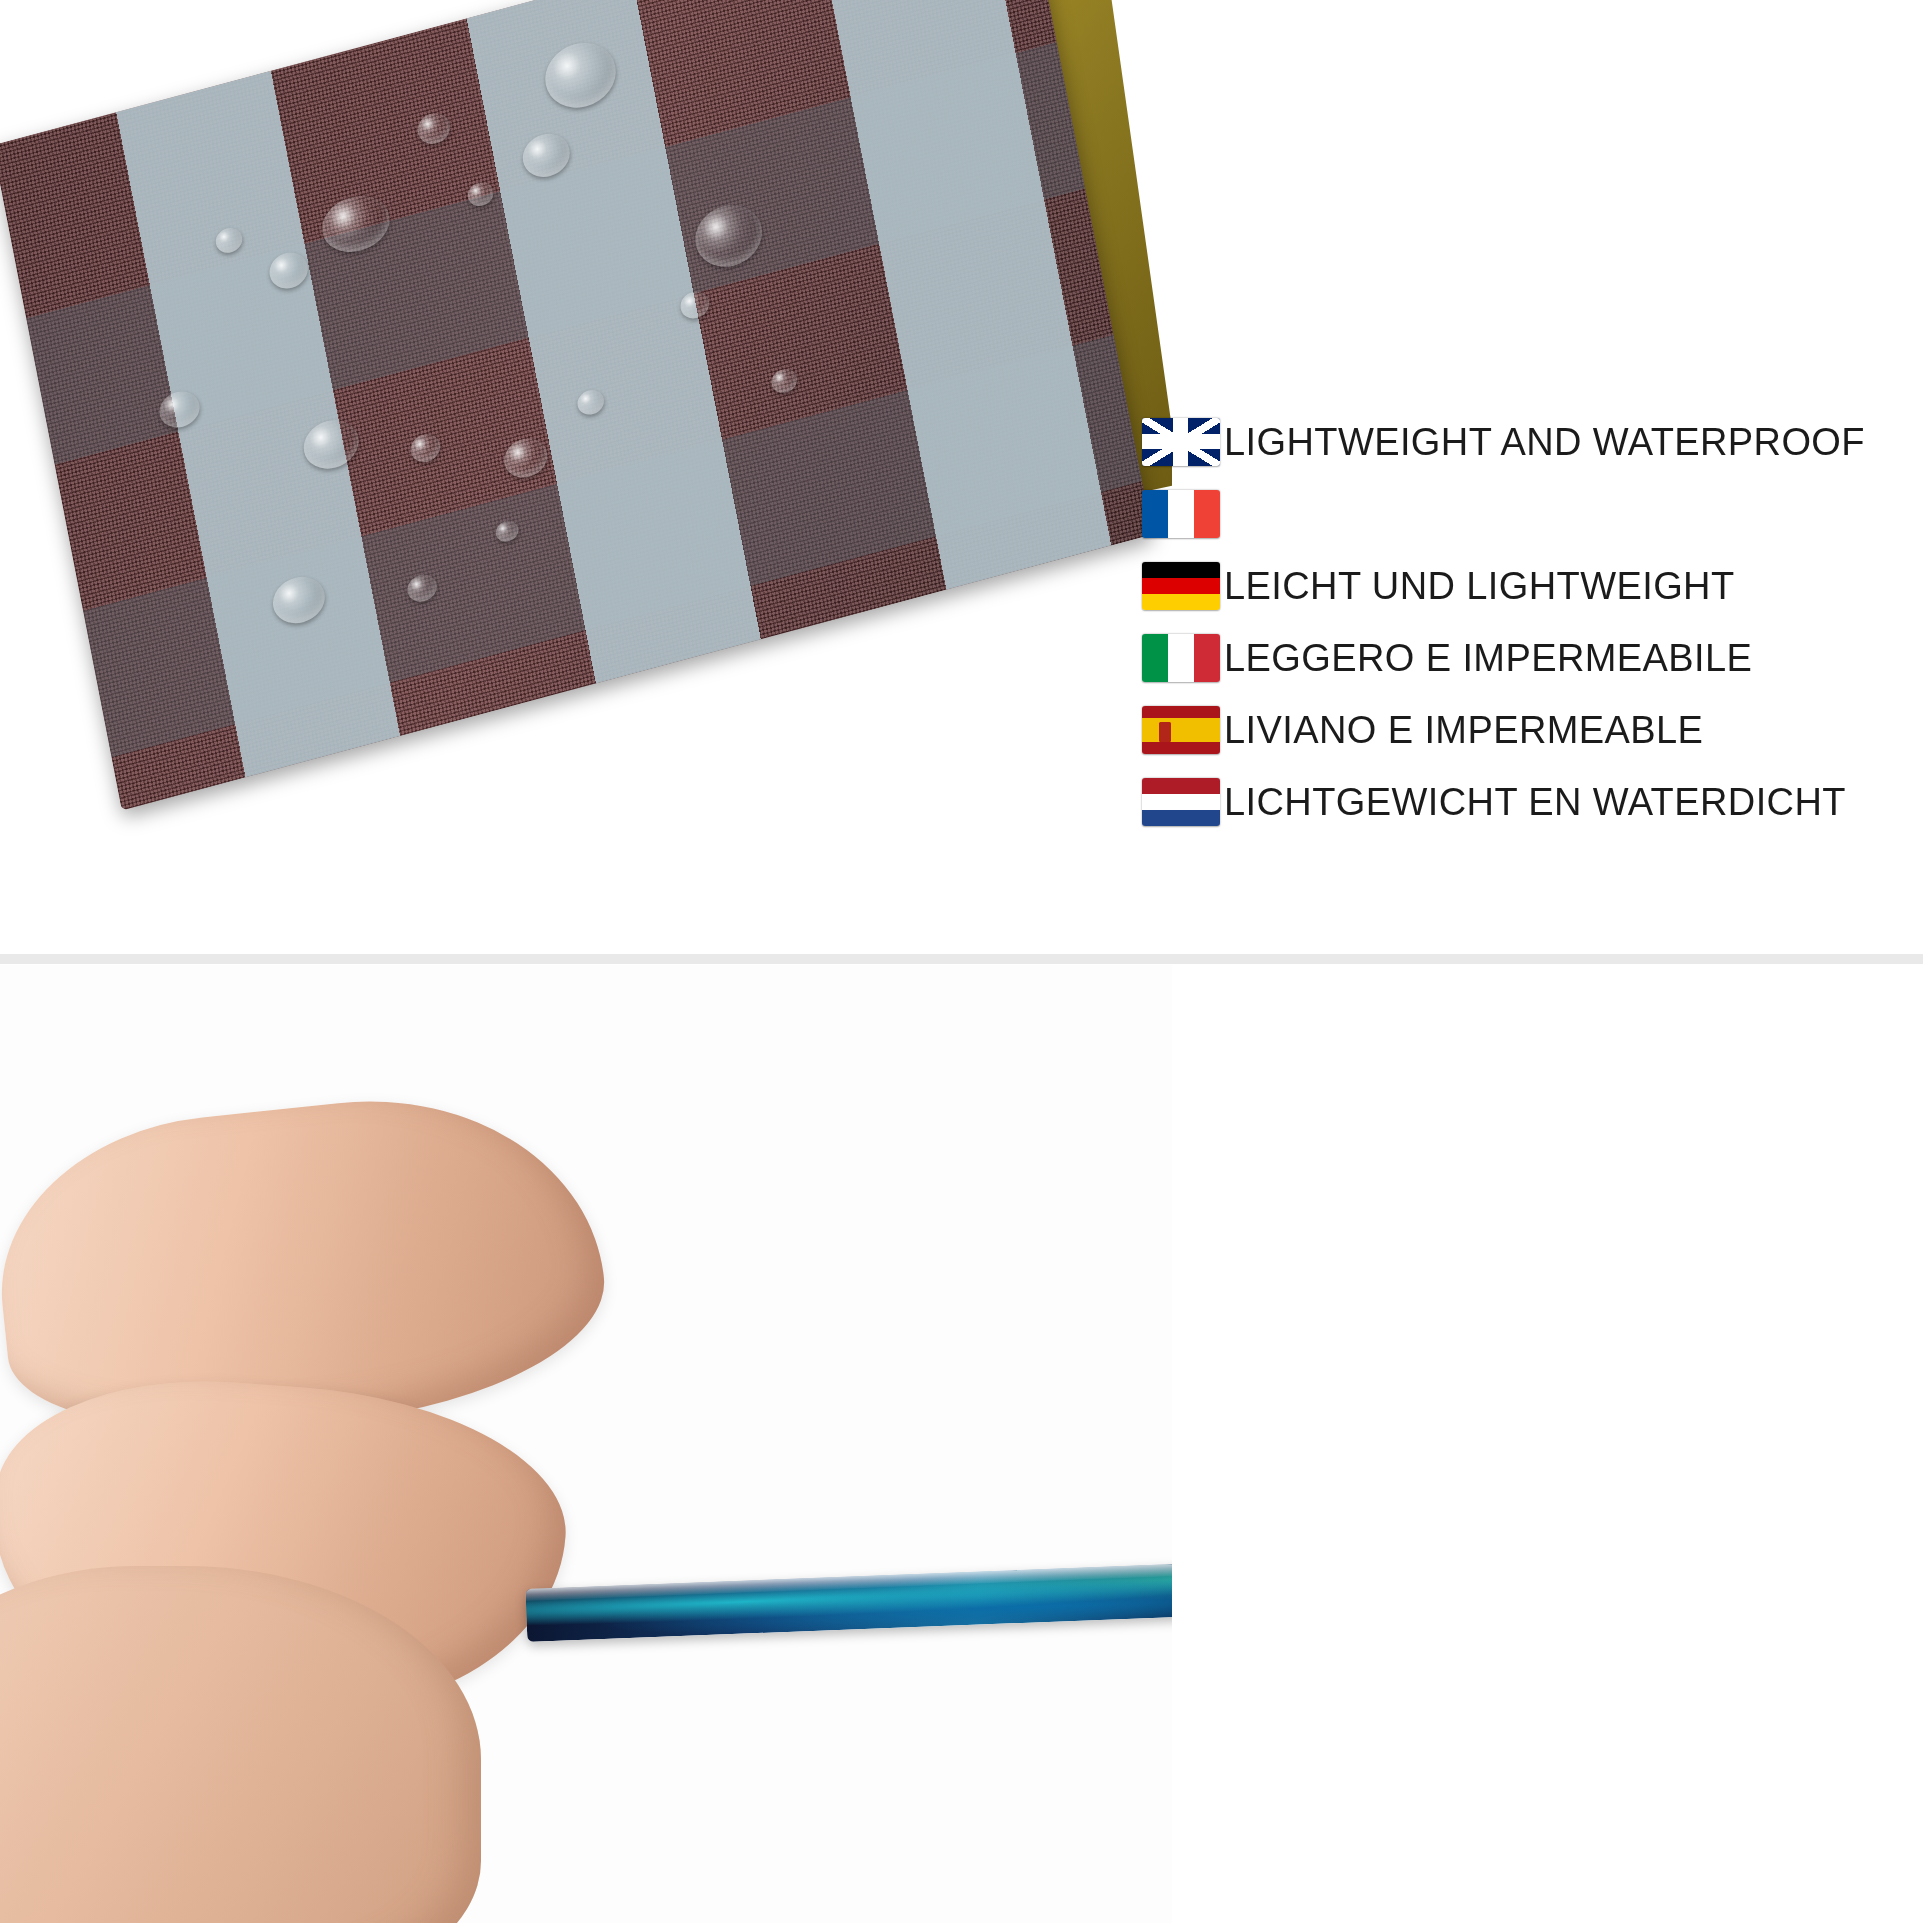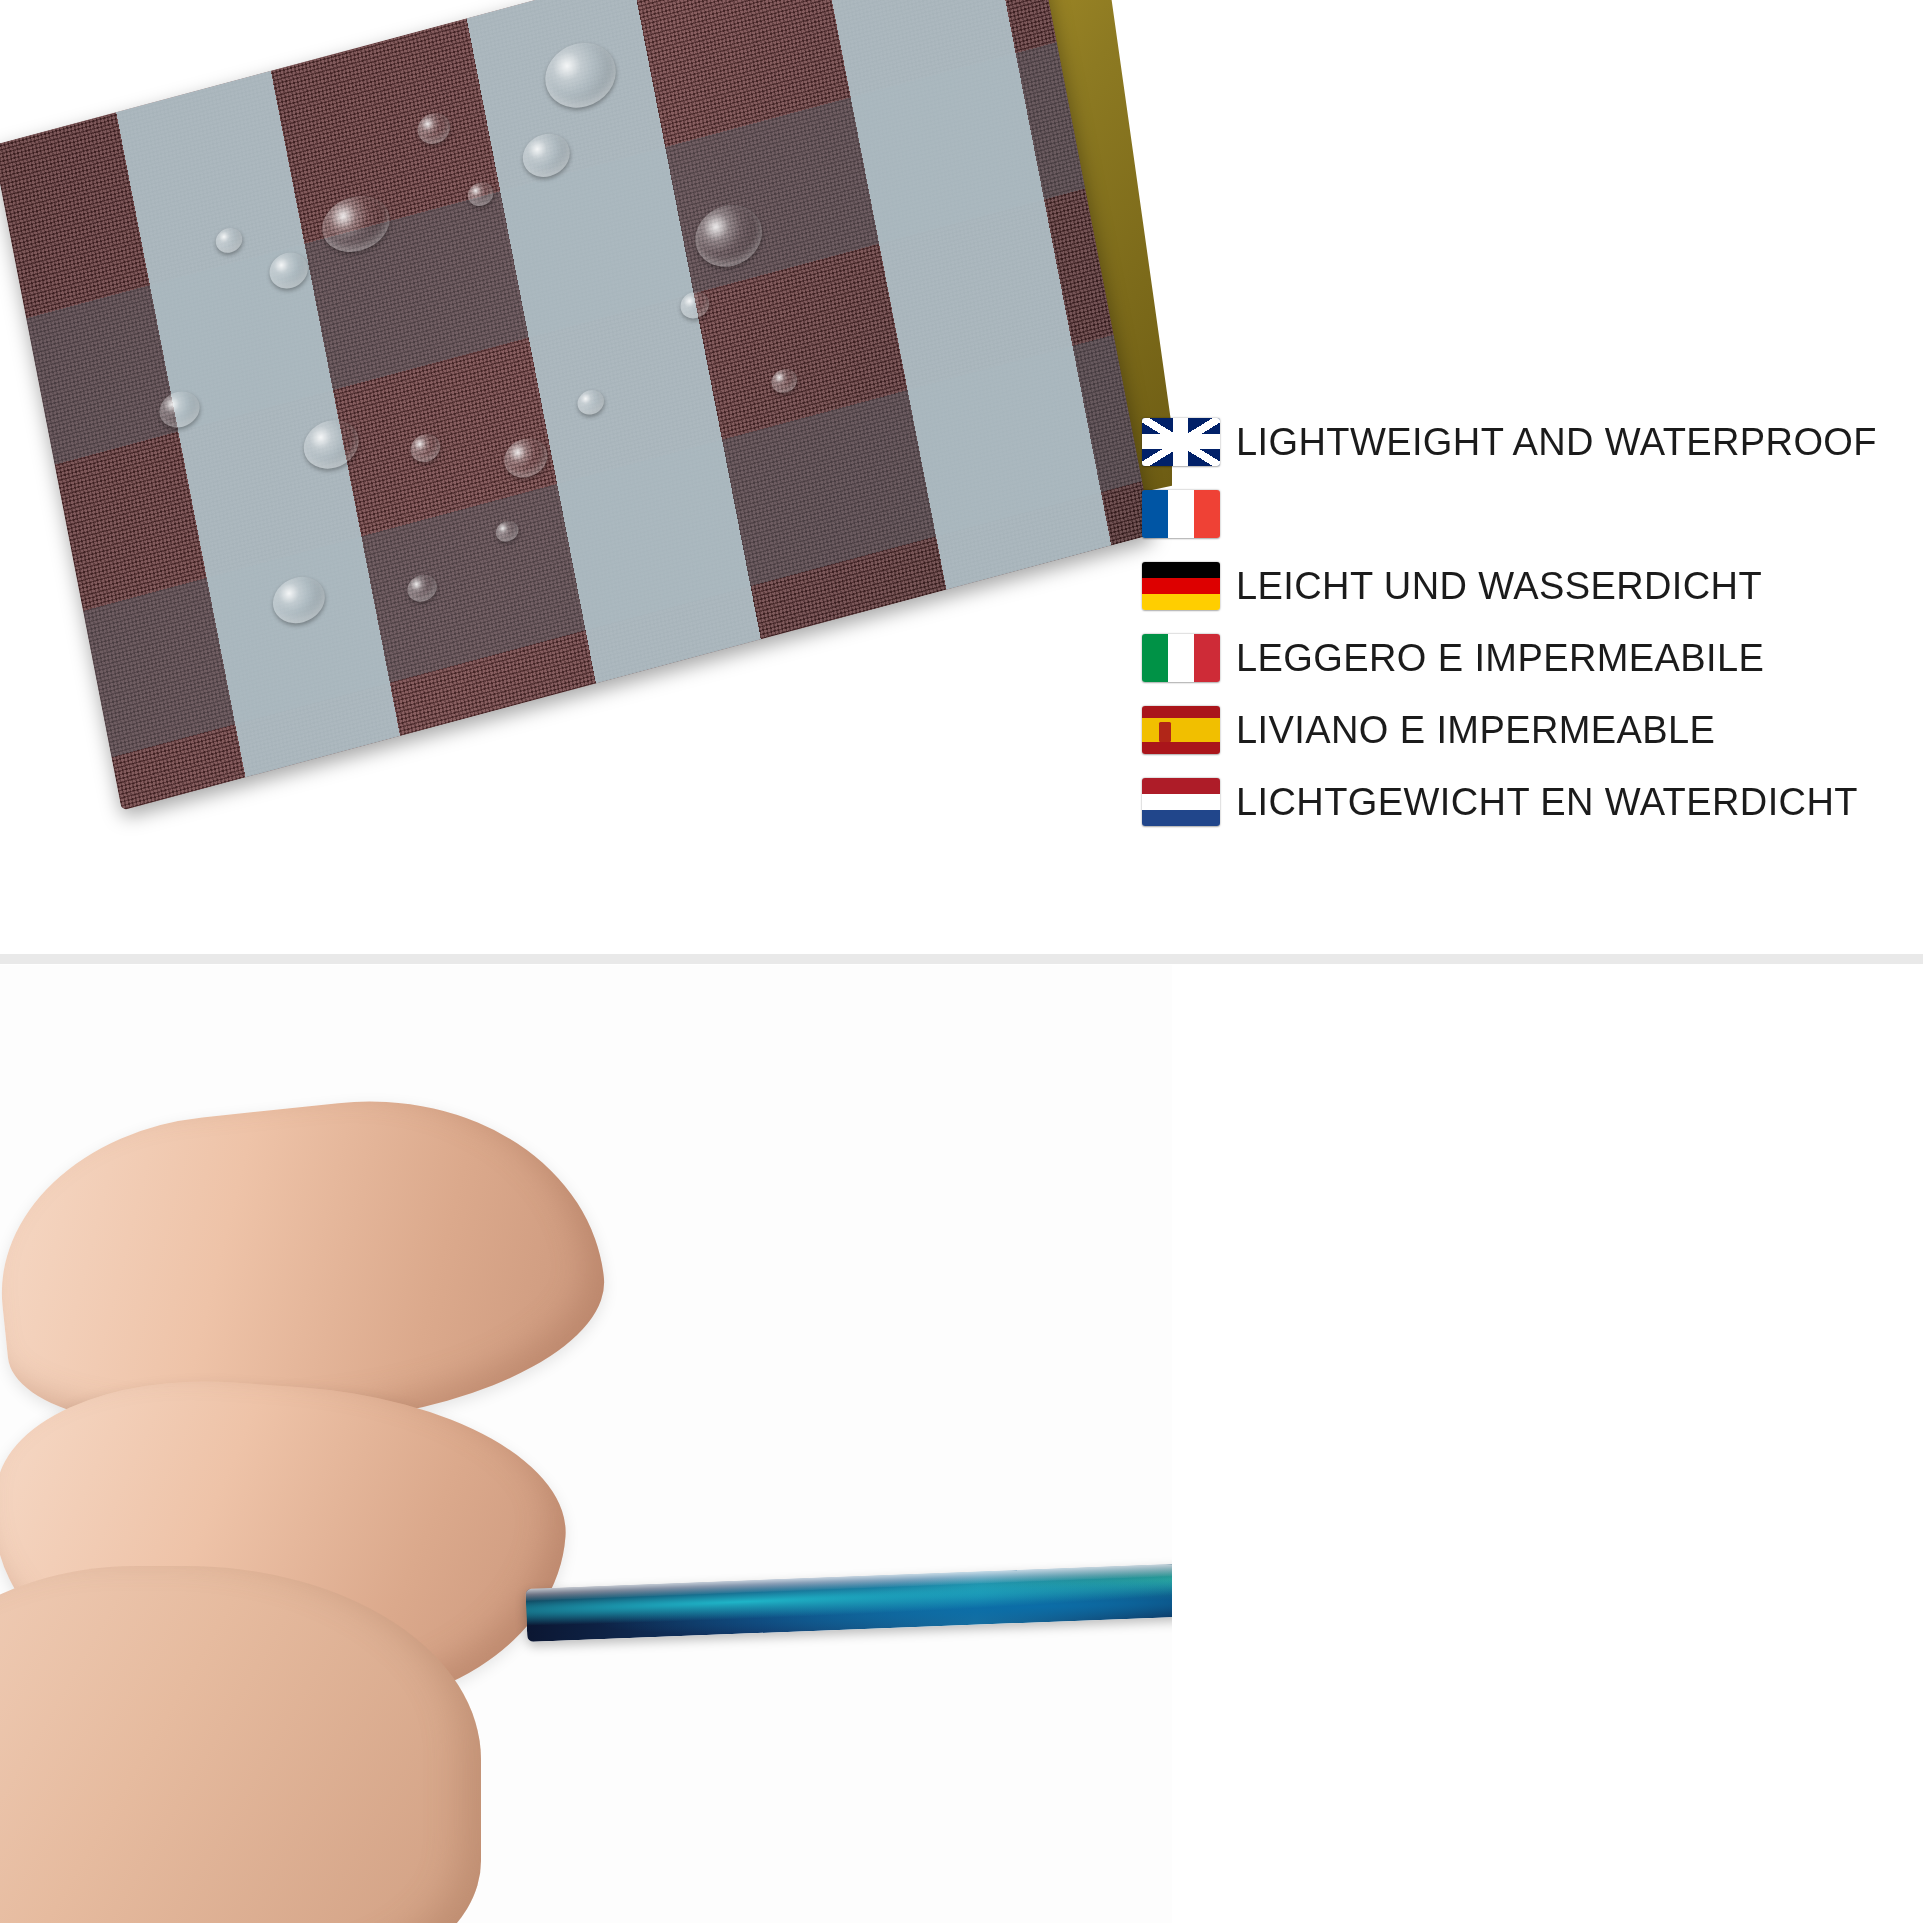--- a/index.html
+++ b/index.html
@@ -205,21 +205,21 @@
     flex-direction: column;
   }
   .features-top {
     left: 1142px;
     top: 406px;
     width: 774px;
   }
   .feature-row {
     display: flex;
     align-items: center;
-    gap: 16px;
+    gap: 4px;
     height: 72px;
   }
   .flag {
     width: 78px;
     height: 48px;
     flex: 0 0 78px;
     border-radius: 3px;
     position: relative;
     overflow: hidden;
     box-shadow: 0 0.8px 1.5px rgba(0,0,0,0.25);
@@ -316,21 +316,21 @@
     <div class="features features-top">
       <div class="feature-row">
         <span class="flag flag-uk wave"></span>
         <span class="feature-label">LIGHTWEIGHT AND WATERPROOF</span>
       </div>
       <div class="feature-row">
         <span class="flag flag-fr wave"></span>
       </div>
       <div class="feature-row">
         <span class="flag flag-de wave"></span>
-        <span class="feature-label">LEICHT UND WASSERDICHT</span>
+        <span class="feature-label">LEICHT UND LIGHTWEIGHT</span>
       </div>
       <div class="feature-row">
         <span class="flag flag-it wave"></span>
         <span class="feature-label">LEGGERO E IMPERMEABILE</span>
       </div>
       <div class="feature-row">
         <span class="flag flag-es wave"></span>
         <span class="feature-label">LIVIANO E IMPERMEABLE</span>
       </div>
       <div class="feature-row">

